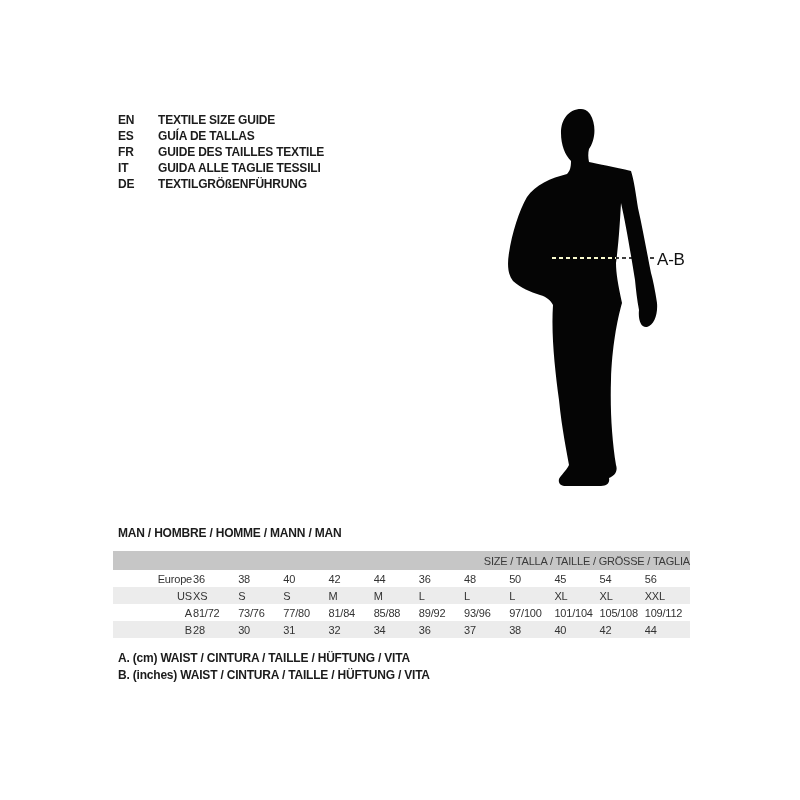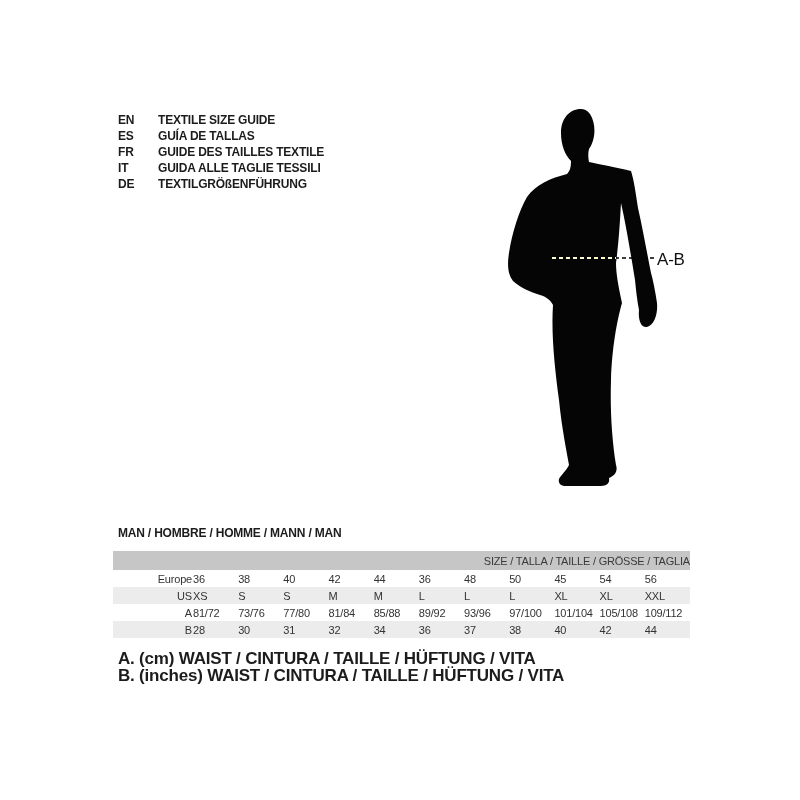--- a/index.html
+++ b/index.html
@@ -26,21 +26,21 @@
   .size-table thead th{
     height:19px;background:var(--header-bg,#c6c6c6);
     text-align:right;padding:0 0 0 7px;font-weight:400;color:#3a3a3a;
   }
   .size-table tbody tr{height:17px;background:#ffffff;}
   .size-table tbody tr.alt{background:var(--alt-bg,#ececec);}
   .size-table tbody th{text-align:right;padding-left:7px;font-weight:400;}
   .size-table tbody td{text-align:left;padding:0;}
   
   .footnotes{position:absolute;left:118px;top:650px;}
-  .footnote{font-size:17px;font-weight:bold;line-height:17px;letter-spacing:-0.2px;color:#1c1c1c;}
+  .footnote{font-size:12px;font-weight:bold;line-height:17px;letter-spacing:-0.2px;color:#1c1c1c;}
 </style>
 </head>
 <body>
 
 <div class="canvas">
 
   <div class="lang-block">
       <div class="lang-row">
         <span class="lang-code">EN</span>
         <span>TEXTILE SIZE GUIDE</span>

